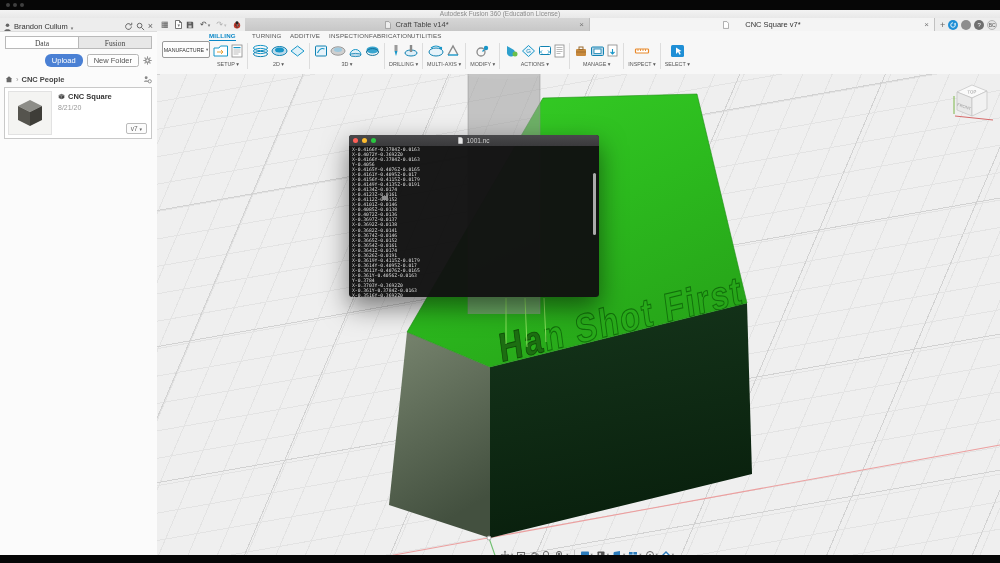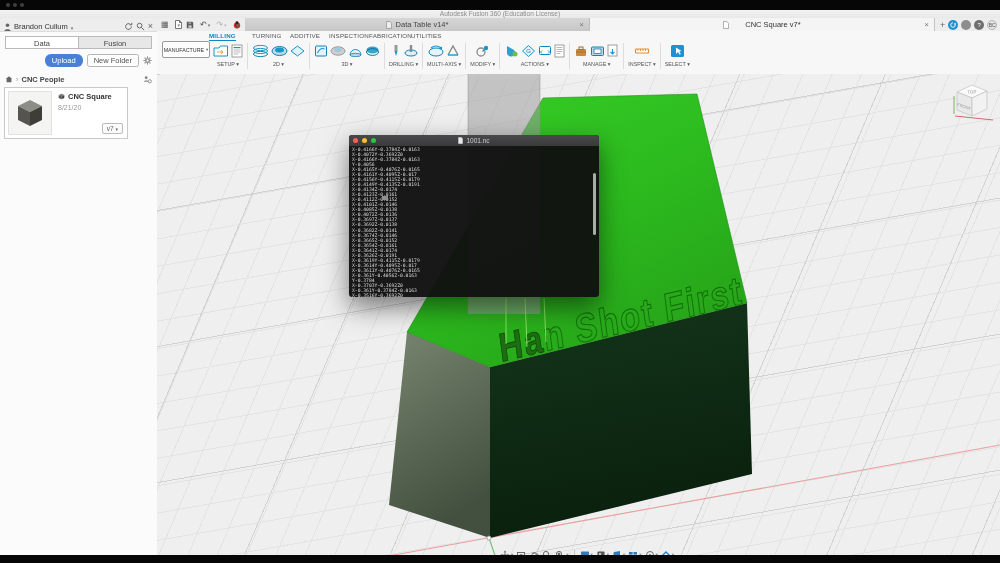--- a/index.html
+++ b/index.html
@@ -13,31 +13,31 @@
   
   .app{position:absolute;left:0;top:10px;width:1000px;height:545px;background:#ececec;}
   .titlebar{position:absolute;left:0;top:0;width:1000px;height:8px;background:linear-gradient(#f3f3f3,#e8e8e8);
             border-bottom:1px solid #d4d4d4;text-align:center;font-size:6.5px;line-height:8px;color:#8b8b8b;}
   
   .dpanel{position:absolute;left:0;top:8px;width:157px;height:537px;background:#fbfbfb;border-right:1px solid #c6c6c6;}
   .duser{position:absolute;left:0;top:0;width:157px;height:14px;background:#ededed;border-bottom:1px solid #ddd;
          display:flex;align-items:flex-end;padding:0 4px;box-sizing:border-box;gap:3px;}
   .duser .uname{font-size:7.5px;color:#333;}
   .duser .spacer{flex:1;}
-  .dtabs{position:absolute;left:5px;top:18px;width:147px;height:13px;display:flex;}
+  .dtabs{position:absolute;left:5px;top:18px;width:147px;height:13px;display:flex;font-family:Liberation Serif, serif;}
   .dtab{flex:1;font-size:7.5px;color:#444;text-align:center;line-height:13px;border:1px solid #b9b9b9;box-sizing:border-box;}
   .dtab.on{background:#fff;}
   .dtab.off{background:#e7e7e7;border-left:none;}
   .dbtnrow{position:absolute;left:0;top:36px;width:152px;height:13px;display:flex;justify-content:flex-end;gap:4px;align-items:center;}
   .btn-upload{background:#4a80d4;color:#fff;font-size:7.5px;padding:2px 7px;border-radius:6px;}
   .btn-newfolder{background:#fdfdfd;color:#555;font-size:7.5px;padding:1px 6px;border:1px solid #b5b5b5;border-radius:2.5px;}
   .dcrumb{position:absolute;left:5px;top:55px;width:147px;height:12px;display:flex;align-items:center;gap:3px;}
   .dcrumb .bc{font-size:7.5px;font-weight:bold;color:#444;}
   .dcrumb .sep{font-size:7.5px;color:#999;}
-  .dcard{position:absolute;left:4px;top:69px;width:124px;height:52px;background:#fff;border:1px solid #c9c9c9;box-sizing:border-box;padding-left:40px;}
+  .dcard{position:absolute;left:4px;top:69px;width:148px;height:52px;background:#fff;border:1px solid #c9c9c9;box-sizing:border-box;padding-left:40px;}
   .dthumb{position:absolute;left:3px;top:3px;width:44px;height:44px;background:#f4f4f2;border:1px solid #e2e2e2;box-sizing:border-box;}
   .dcard .t1{position:absolute;left:53px;top:4px;font-size:7.5px;font-weight:bold;color:#333;display:flex;gap:3px;align-items:center;}
   .dcard .t2{position:absolute;left:53px;top:16px;font-size:7px;color:#999;}
   .dver{position:absolute;right:4px;bottom:4px;border:1px solid #bbb;border-radius:2px;font-size:6.5px;color:#666;padding:1px 4px;background:#fcfcfc;}
   
   .tabrow{position:absolute;left:157px;top:8px;width:843px;height:13px;background:#ededed;border-bottom:1px solid #c9c9c9;}
   .qat{position:absolute;left:2px;top:0;height:13px;display:flex;align-items:center;gap:6px;padding-left:2px;}
   .qat .gi{font-size:8px;color:#555;line-height:1;}
   .qat .car{font-size:5px;color:#777;margin-left:-4px;}
   .doctab{position:absolute;top:0;height:13px;display:flex;align-items:center;justify-content:center;gap:4px;font-size:7.5px;color:#333;box-sizing:border-box;}
@@ -214,21 +214,21 @@
               <circle cx="6.8" cy="5.5" r="0.7" fill="#222"></circle>
             </svg>
           <span class="car" style="font-size:5px;color:#777;">▾</span>
         </span>
       </div>
 
       <div class="doctab tab-inactive">
         <svg width="6" height="8" viewBox="0 0 7 9">
             <path d="M0.5,0.5 h4 l2,2 v6 h-6 z" fill="#eee" stroke="#888" stroke-width="0.8"></path>
           </svg>
-        <span>Data Table v14*</span>
+        <span>Craft Table v14*</span>
         <span class="x">×</span>
       </div>
       <div class="doctab tab-active">
         <svg width="6" height="8" viewBox="0 0 7 9">
             <path d="M0.5,0.5 h4 l2,2 v6 h-6 z" fill="#fff" stroke="#888" stroke-width="0.8"></path>
           </svg>
         <span>CNC Square v7*</span>
         <span class="x">×</span>
       </div>
       <div class="tabend">

